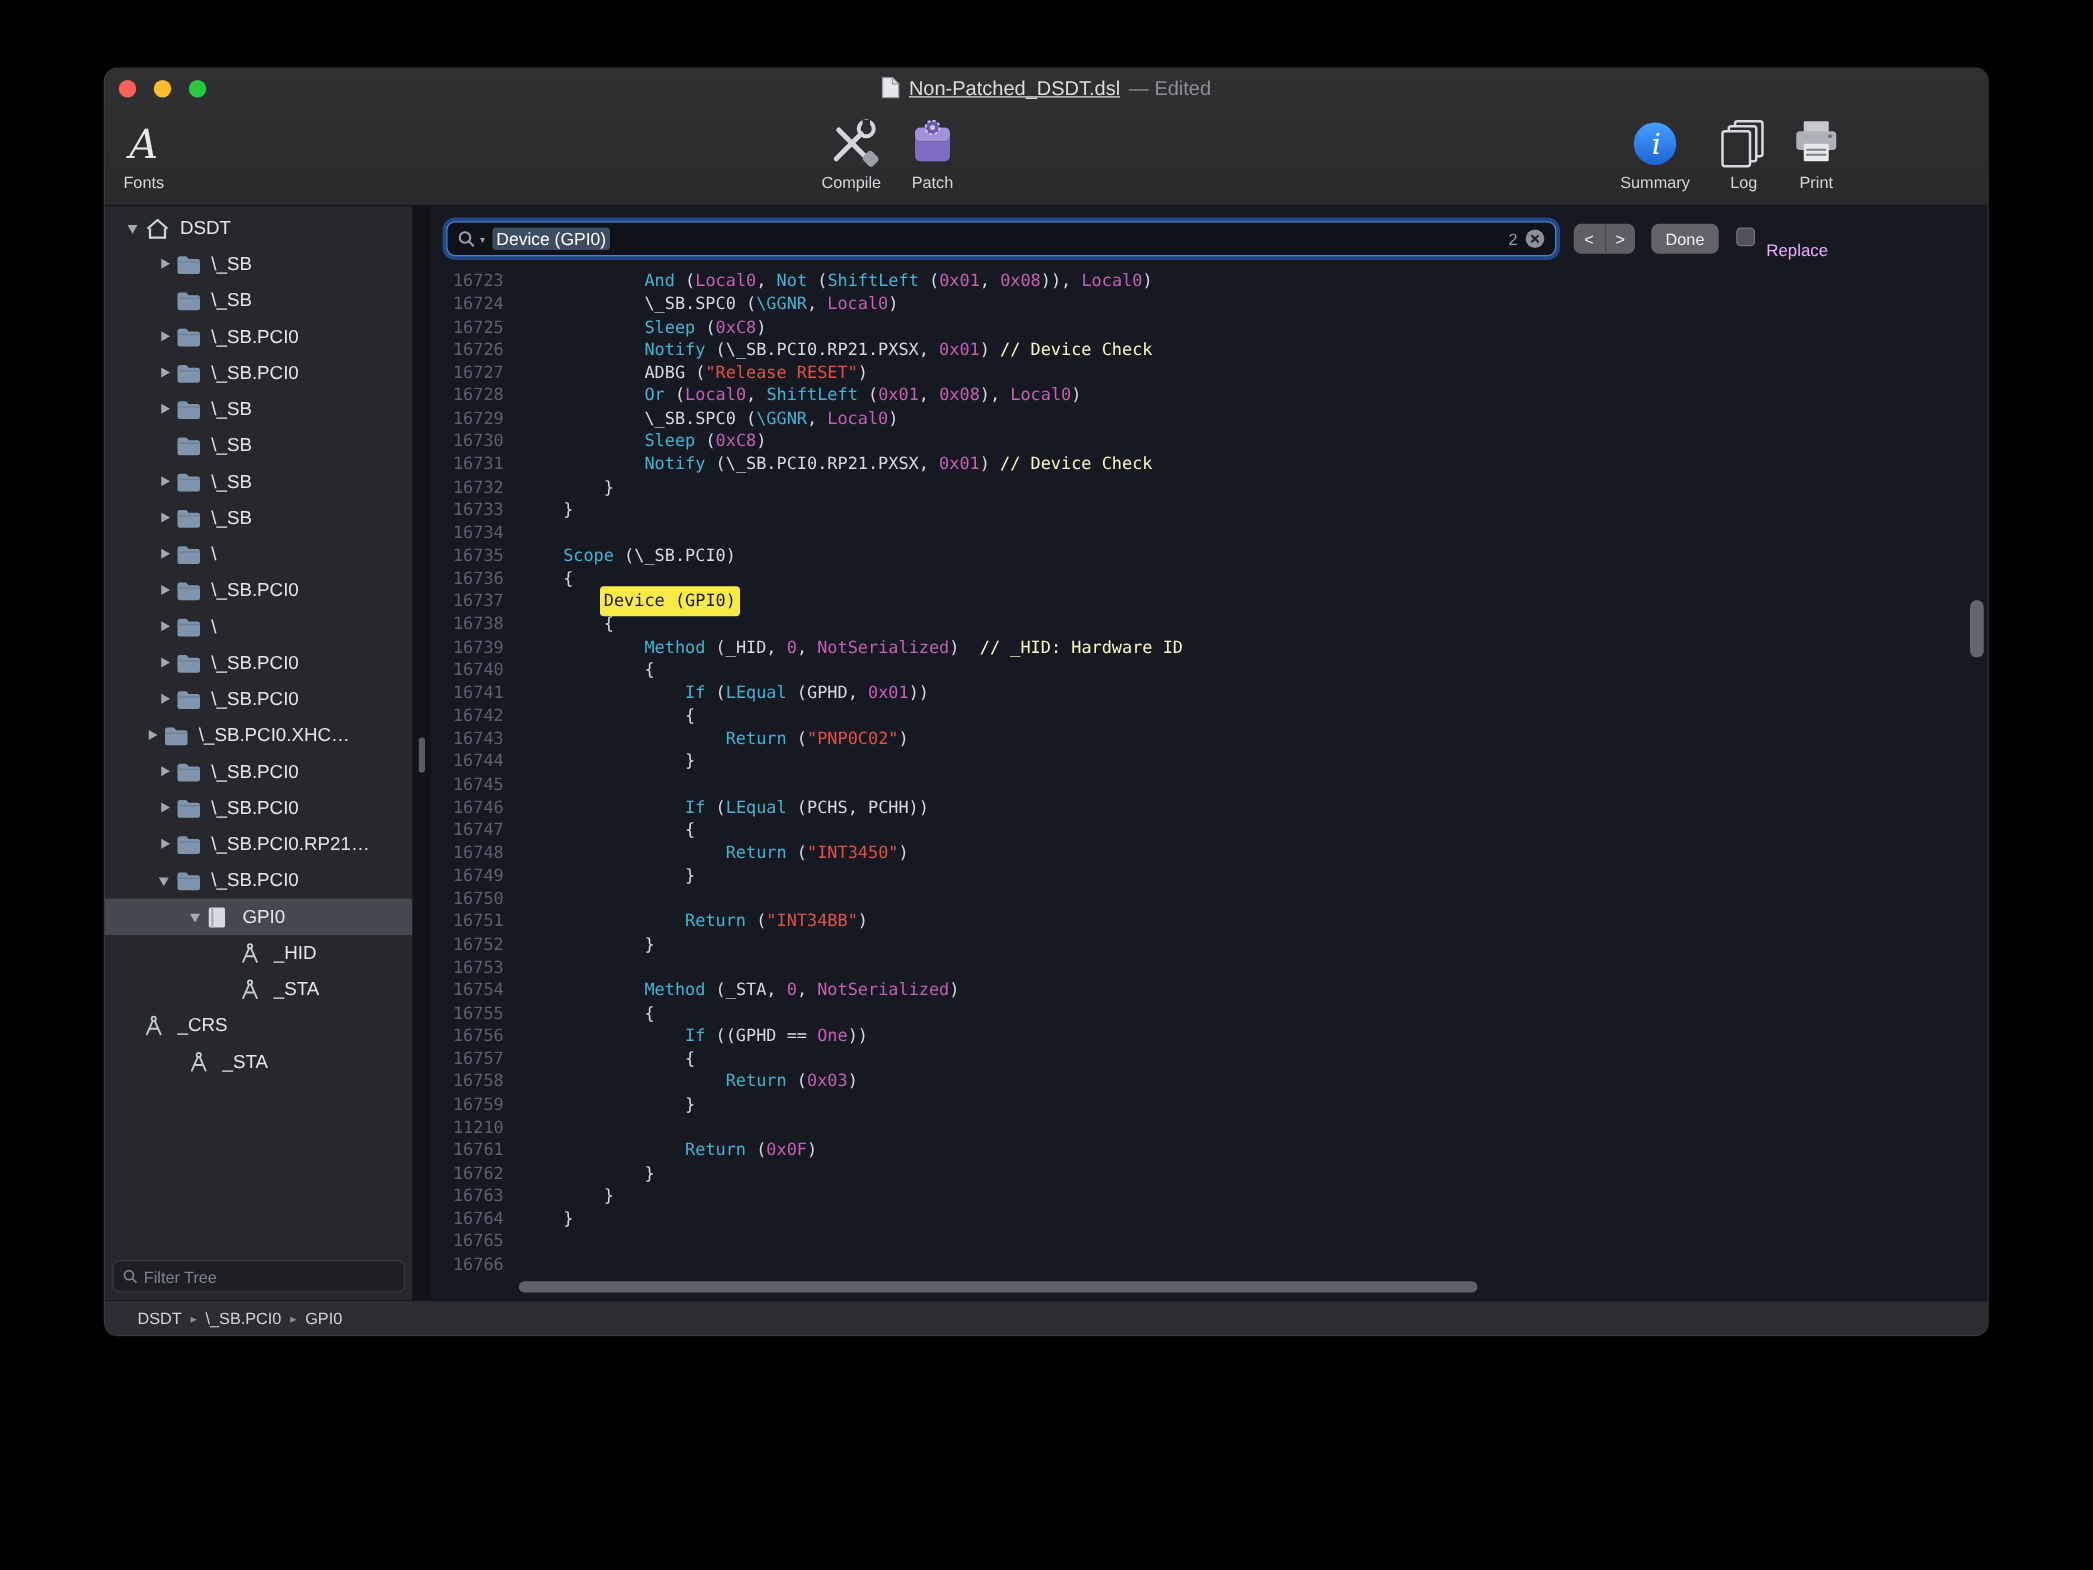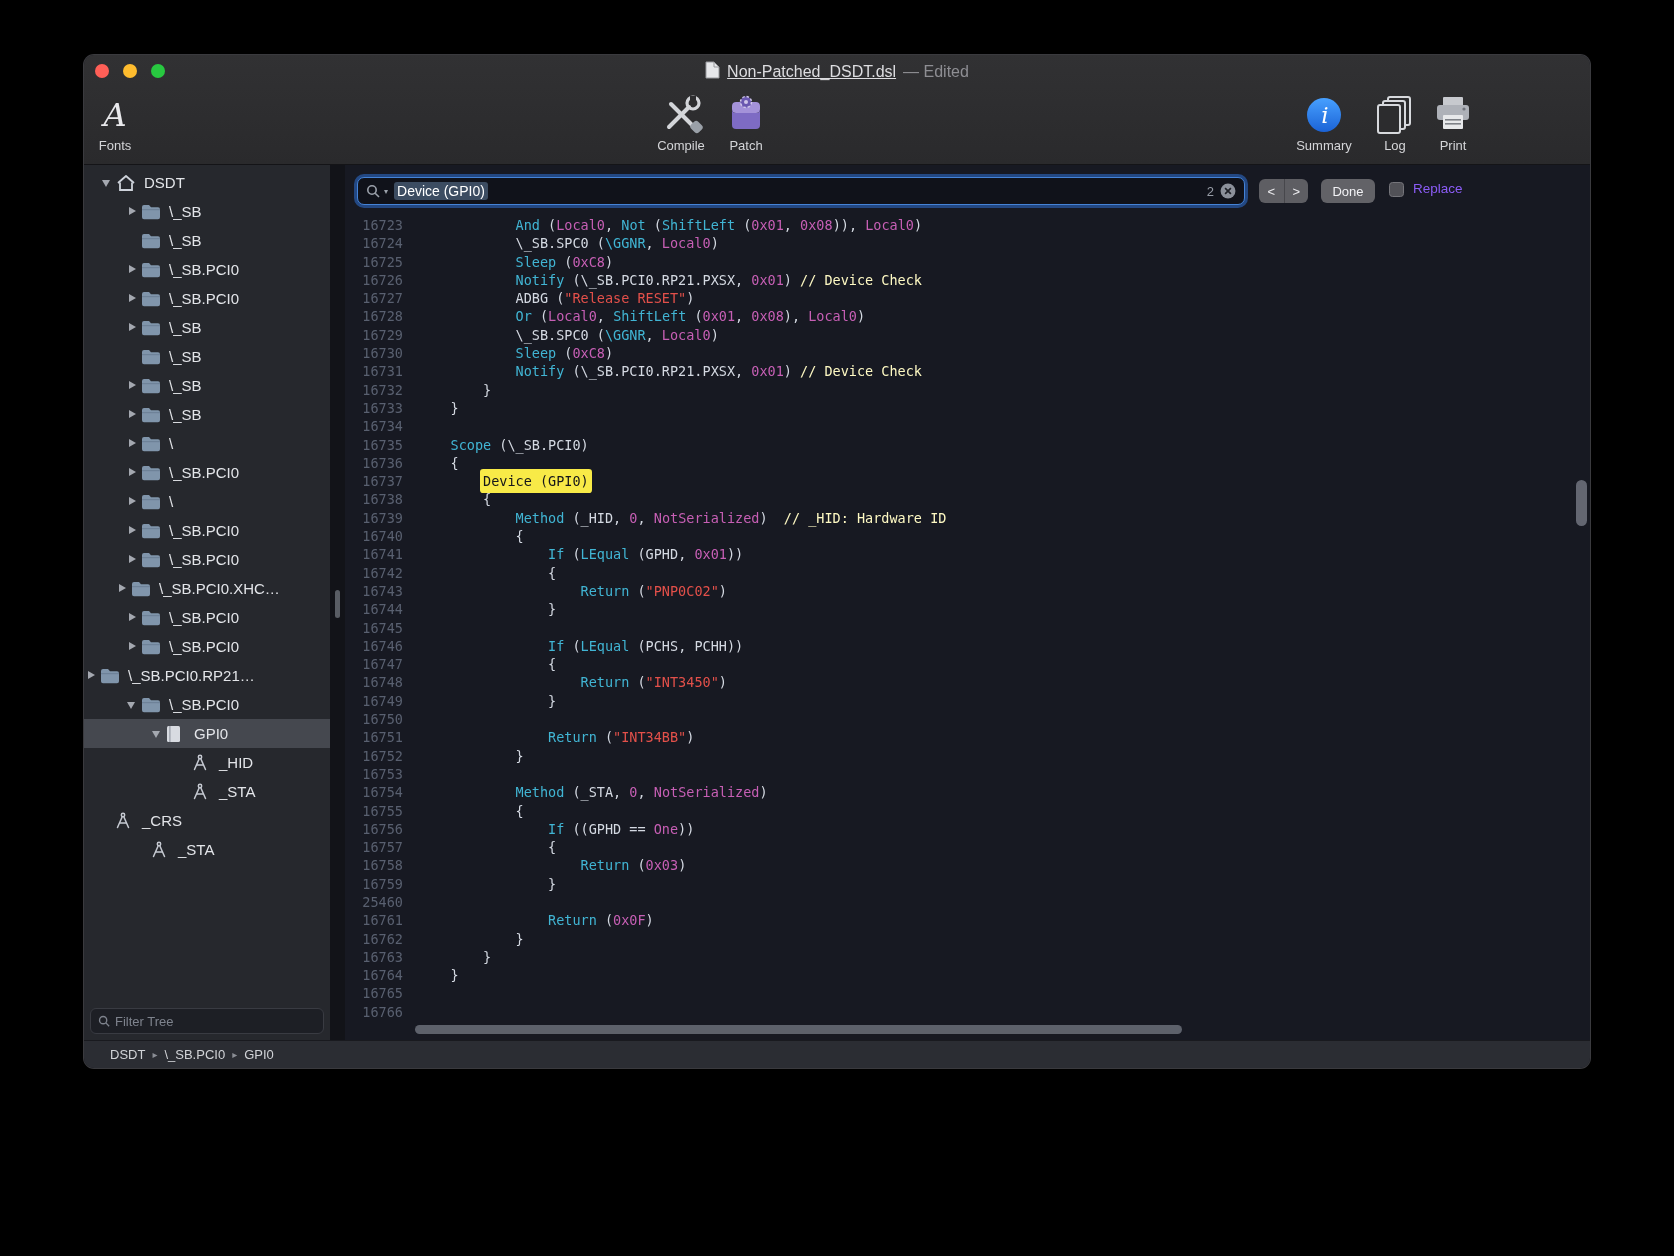--- a/index.html
+++ b/index.html
@@ -70,21 +70,21 @@
   .navseg { position:absolute; left:914px; top:14px; width:49px; height:24px;
     background:#5e5e63; border-radius:6px; display:flex; overflow:hidden; }
   .navbtn { width:50%; display:flex; align-items:center; justify-content:center;
     font-size:13px; color:#eeeef1; }
   .navbtn + .navbtn { border-left:1px solid #47474c; }
   .donebtn { position:absolute; left:976px; top:14px; width:54px; height:24px;
     background:#626267; border-radius:6px; border:none; font-size:13px; color:#f1f1f4;
     display:flex; align-items:center; justify-content:center; font-family:"Liberation Sans",sans-serif; }
   .replace-check { position:absolute; left:1044px; top:17px; width:15px; height:15px;
     background:#515157; border:1px solid #75757b; border-radius:3.5px; }
-  .replace-label { position:absolute; left:1068px; top:16px; font-size:13.5px; color:#8b5cf6; }
+  .replace-label { position:absolute; left:1068px; top:28px; font-size:13.5px; color:#f0abfc; }
 
   
   .editor { position:absolute; left:0; top:50px; right:0; bottom:0; overflow:hidden; }
   .codelines { position:absolute; left:0; top:1px; right:0; }
   .line { display:flex; height:18.3px; line-height:18.3px;
     font-family:"DejaVu Sans Mono", monospace; font-size:13.5px; }
   .ln { width:58px; flex:none; text-align:right; color:#596070; }
   .code-text { white-space:pre; padding-left:15px; }
   .tok-p { color:#d4d9e2; }
   .tok-k { color:#41b5d4; }
@@ -371,21 +371,21 @@
         <div class="tree-row" style="padding-left: 41px;">
           <span class="tri right"></span>
           <span class="tree-icon">
             <svg width="20" height="16" viewBox="0 0 20 16">
               <path d="M1 3 a2 2 0 0 1 2 -2 h5 l2 2.2 h7 a2 2 0 0 1 2 2 v8 a2 2 0 0 1 -2 2 h-14 a2 2 0 0 1 -2 -2 z" fill="#8095ab"></path>
               <path d="M1 5.6 h18" stroke="#6e8298" stroke-width="1.2"></path>
             </svg>
           </span>
           <span class="tree-label">\_SB.PCI0</span>
         </div>
-        <div class="tree-row" style=" align-items: center;">
+        <div class="tree-row" style="padding-left: 41px; align-items: center;">
           <span class="tri right"></span>
           <span class="tree-icon">
             <svg width="20" height="16" viewBox="0 0 20 16">
               <path d="M1 3 a2 2 0 0 1 2 -2 h5 l2 2.2 h7 a2 2 0 0 1 2 2 v8 a2 2 0 0 1 -2 2 h-14 a2 2 0 0 1 -2 -2 z" fill="#8095ab"></path>
               <path d="M1 5.6 h18" stroke="#6e8298" stroke-width="1.2"></path>
             </svg>
           </span>
           <span class="tree-label">\_SB.PCI0.RP21…</span>
         </div>
         <div class="tree-row" style="padding-left: 41px;">
@@ -645,21 +645,21 @@
           </div>
           <div class="line">
             <span class="ln">16758</span>
             <span class="code-text"><span class="tok-p">                    </span><span class="tok-k">Return</span><span class="tok-p"> (</span><span class="tok-n">0x03</span><span class="tok-p">)</span></span>
           </div>
           <div class="line">
             <span class="ln">16759</span>
             <span class="code-text"><span class="tok-p">                }</span></span>
           </div>
           <div class="line">
-            <span class="ln">25460</span>
+            <span class="ln">11210</span>
             <span class="code-text"></span>
           </div>
           <div class="line">
             <span class="ln">16761</span>
             <span class="code-text"><span class="tok-p">                </span><span class="tok-k">Return</span><span class="tok-p"> (</span><span class="tok-n">0x0F</span><span class="tok-p">)</span></span>
           </div>
           <div class="line">
             <span class="ln">16762</span>
             <span class="code-text"><span class="tok-p">            }</span></span>
           </div>

